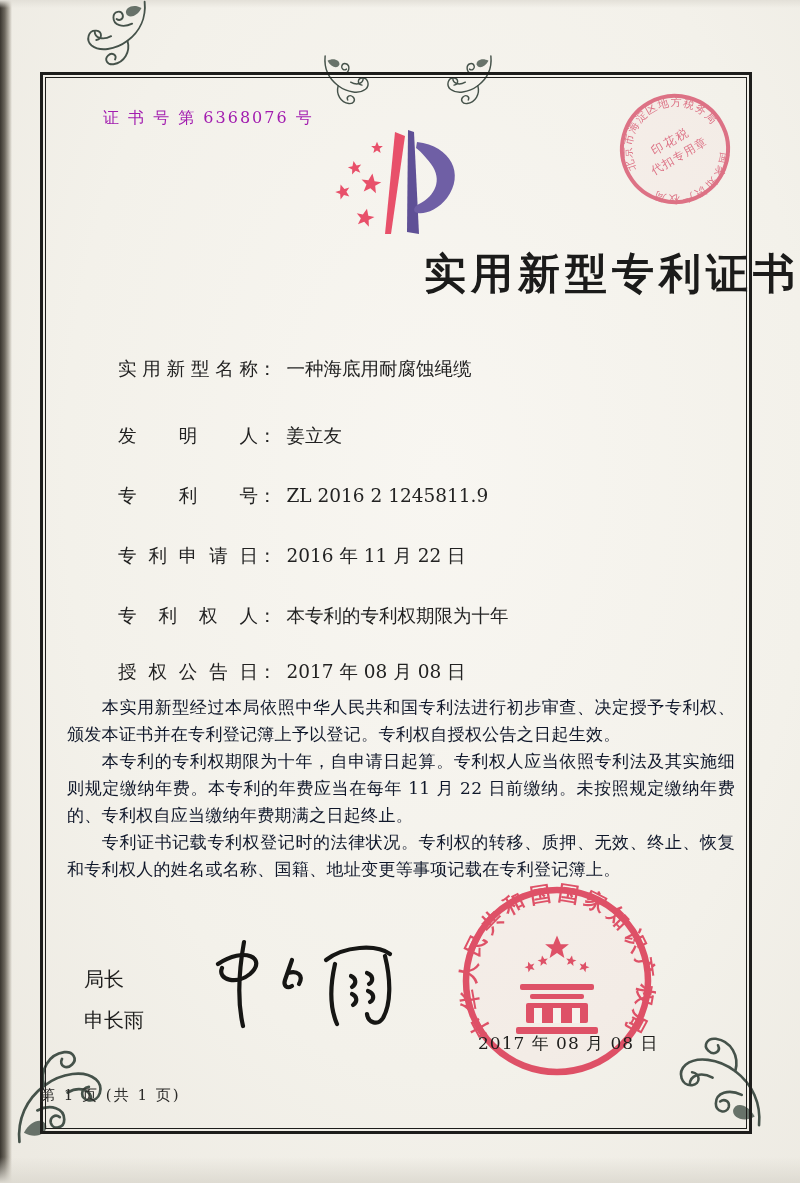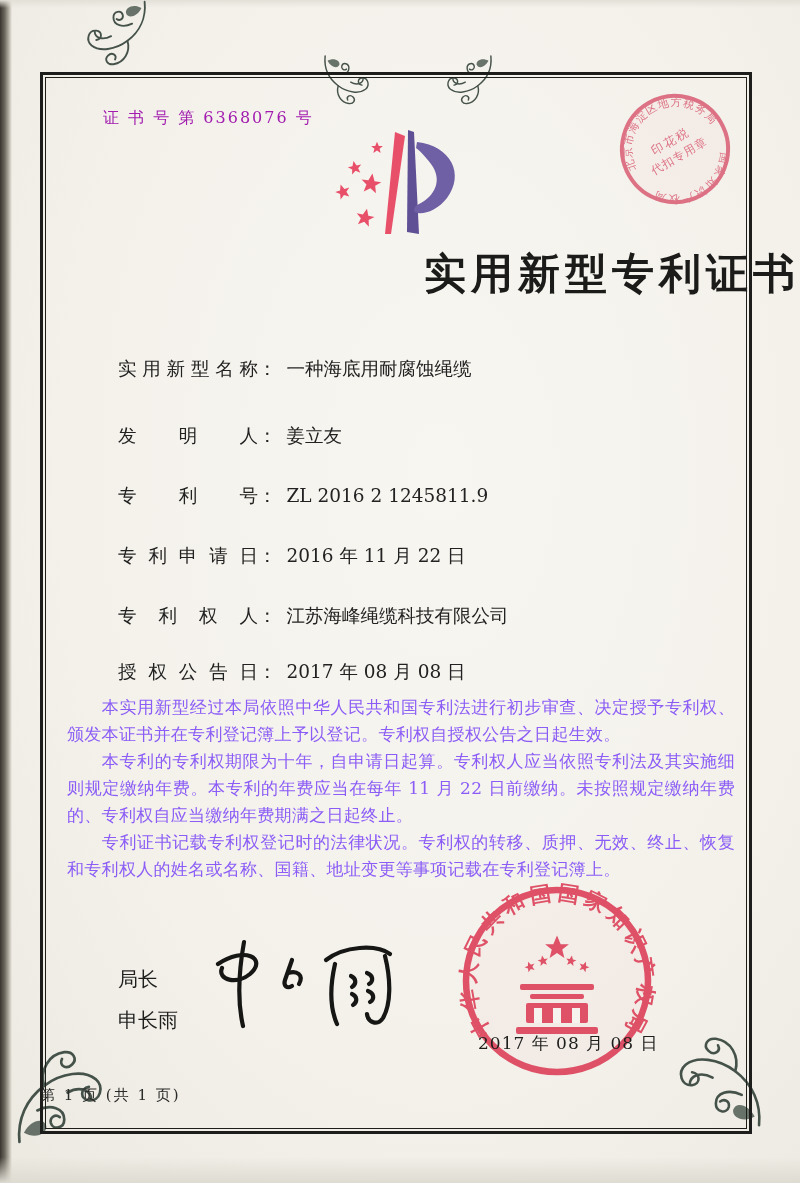--- a/index.html
+++ b/index.html
@@ -27,25 +27,25 @@
 
   .doc-title{position:absolute;left:0;top:246px;width:800px;text-align:right;
     font-size:42px;font-weight:bold;letter-spacing:5px;color:#1b1b1a;}
 
   .field{position:absolute;left:84px;font-size:18.5px;color:#222;white-space:nowrap;}
   .field .lbl{display:inline-block;width:140px;text-align:justify;text-align-last:justify;margin-left:34px;}
   .field .colon{display:inline-block;margin-right:10px;}
   .f0{top:356px}.f1{top:423px}.f2{top:483px}.f3{top:543px}.f4{top:603px}.f5{top:659px}
 
   .body-text{position:absolute;left:67px;top:694px;width:668px;
-    font-size:17px;line-height:27px;color:#8b5cf6;text-align:justify;}
+    font-size:17px;line-height:27px;color:#0f172a;text-align:justify;}
   .body-text p{margin:0;text-indent:2.05em;letter-spacing:0.3px;}
 
   .signer{position:absolute;left:84px;top:966px;font-size:20px;color:#1f1f1e;
-    font-family:"DejaVu Sans","Liberation Sans",sans-serif;margin-left:34px;}
+    font-family:"DejaVu Sans","Liberation Sans",sans-serif;}
   .signer .name{display:block;margin-top:14px;}
 
   .signature{position:absolute;left:188px;top:928px;width:232px;height:106px;}
 
   .seal{position:absolute;left:458px;top:882px;width:198px;height:198px;}
   .issue-date{position:absolute;left:478px;top:1032px;font-size:17px;letter-spacing:1px;
     color:#1e1e1c;z-index:5;white-space:nowrap;}
 
   .tax-stamp{position:absolute;left:610px;top:84px;width:130px;height:130px;}
 
@@ -135,21 +135,21 @@
 <div class="field f1">
   <span class="lbl">发明人</span><span class="colon">：</span><span class="val">姜立友</span>
 </div>
 <div class="field f2">
   <span class="lbl">专利号</span><span class="colon">：</span><span class="val">ZL 2016 2 1245811.9</span>
 </div>
 <div class="field f3">
   <span class="lbl">专利申请日</span><span class="colon">：</span><span class="val">2016 年 11 月 22 日</span>
 </div>
 <div class="field f4">
-  <span class="lbl">专利权人</span><span class="colon">：</span><span class="val">江苏海峰绳缆科技有限公司</span>
+  <span class="lbl">专利权人</span><span class="colon">：</span><span class="val">本专利的专利权期限为十年</span>
 </div>
 <div class="field f5">
   <span class="lbl">授权公告日</span><span class="colon">：</span><span class="val">2017 年 08 月 08 日</span>
 </div>
 
 <div class="body-text">
   <p>本实用新型经过本局依照中华人民共和国专利法进行初步审查、决定授予专利权、颁发本证书并在专利登记簿上予以登记。专利权自授权公告之日起生效。</p>
   <p>本专利的专利权期限为十年，自申请日起算。专利权人应当依照专利法及其实施细则规定缴纳年费。本专利的年费应当在每年 11 月 22 日前缴纳。未按照规定缴纳年费的、专利权自应当缴纳年费期满之日起终止。</p>
   <p>专利证书记载专利权登记时的法律状况。专利权的转移、质押、无效、终止、恢复和专利权人的姓名或名称、国籍、地址变更等事项记载在专利登记簿上。</p>
 </div>

